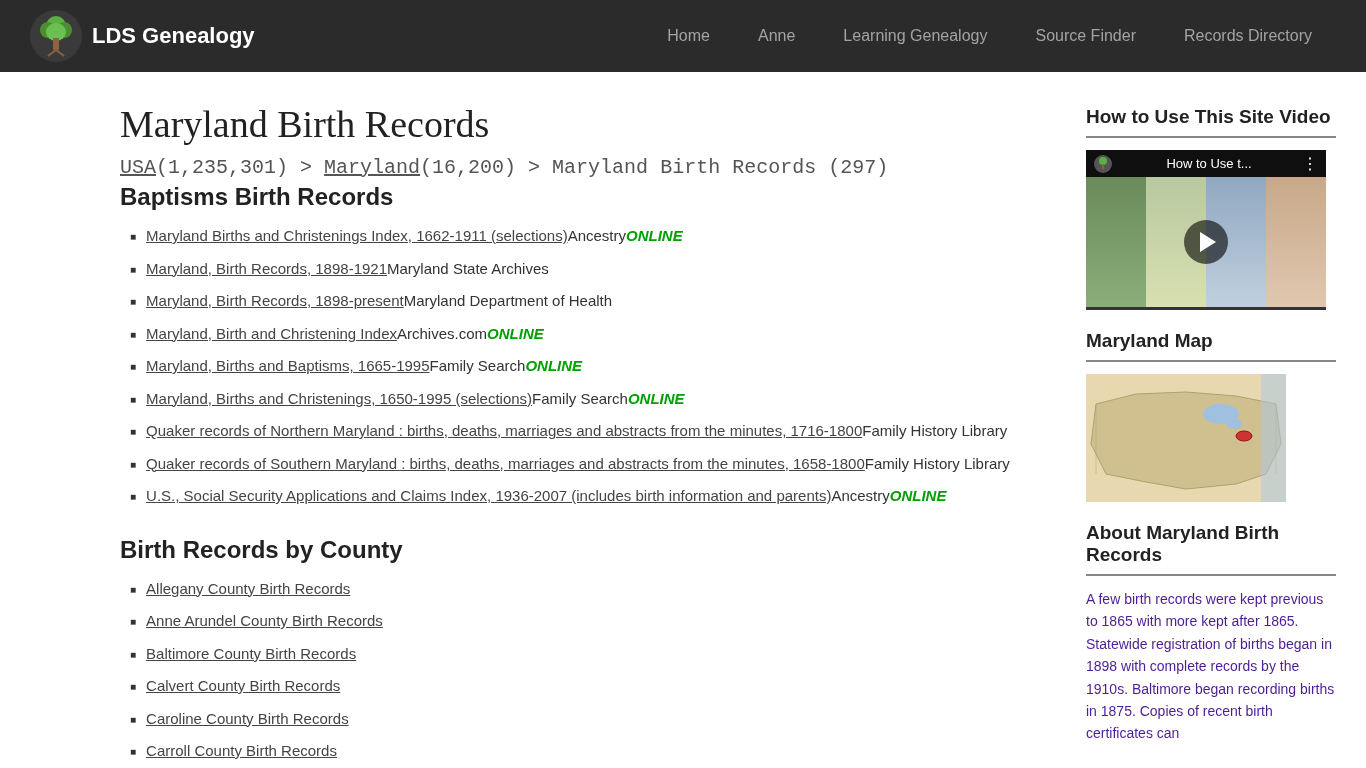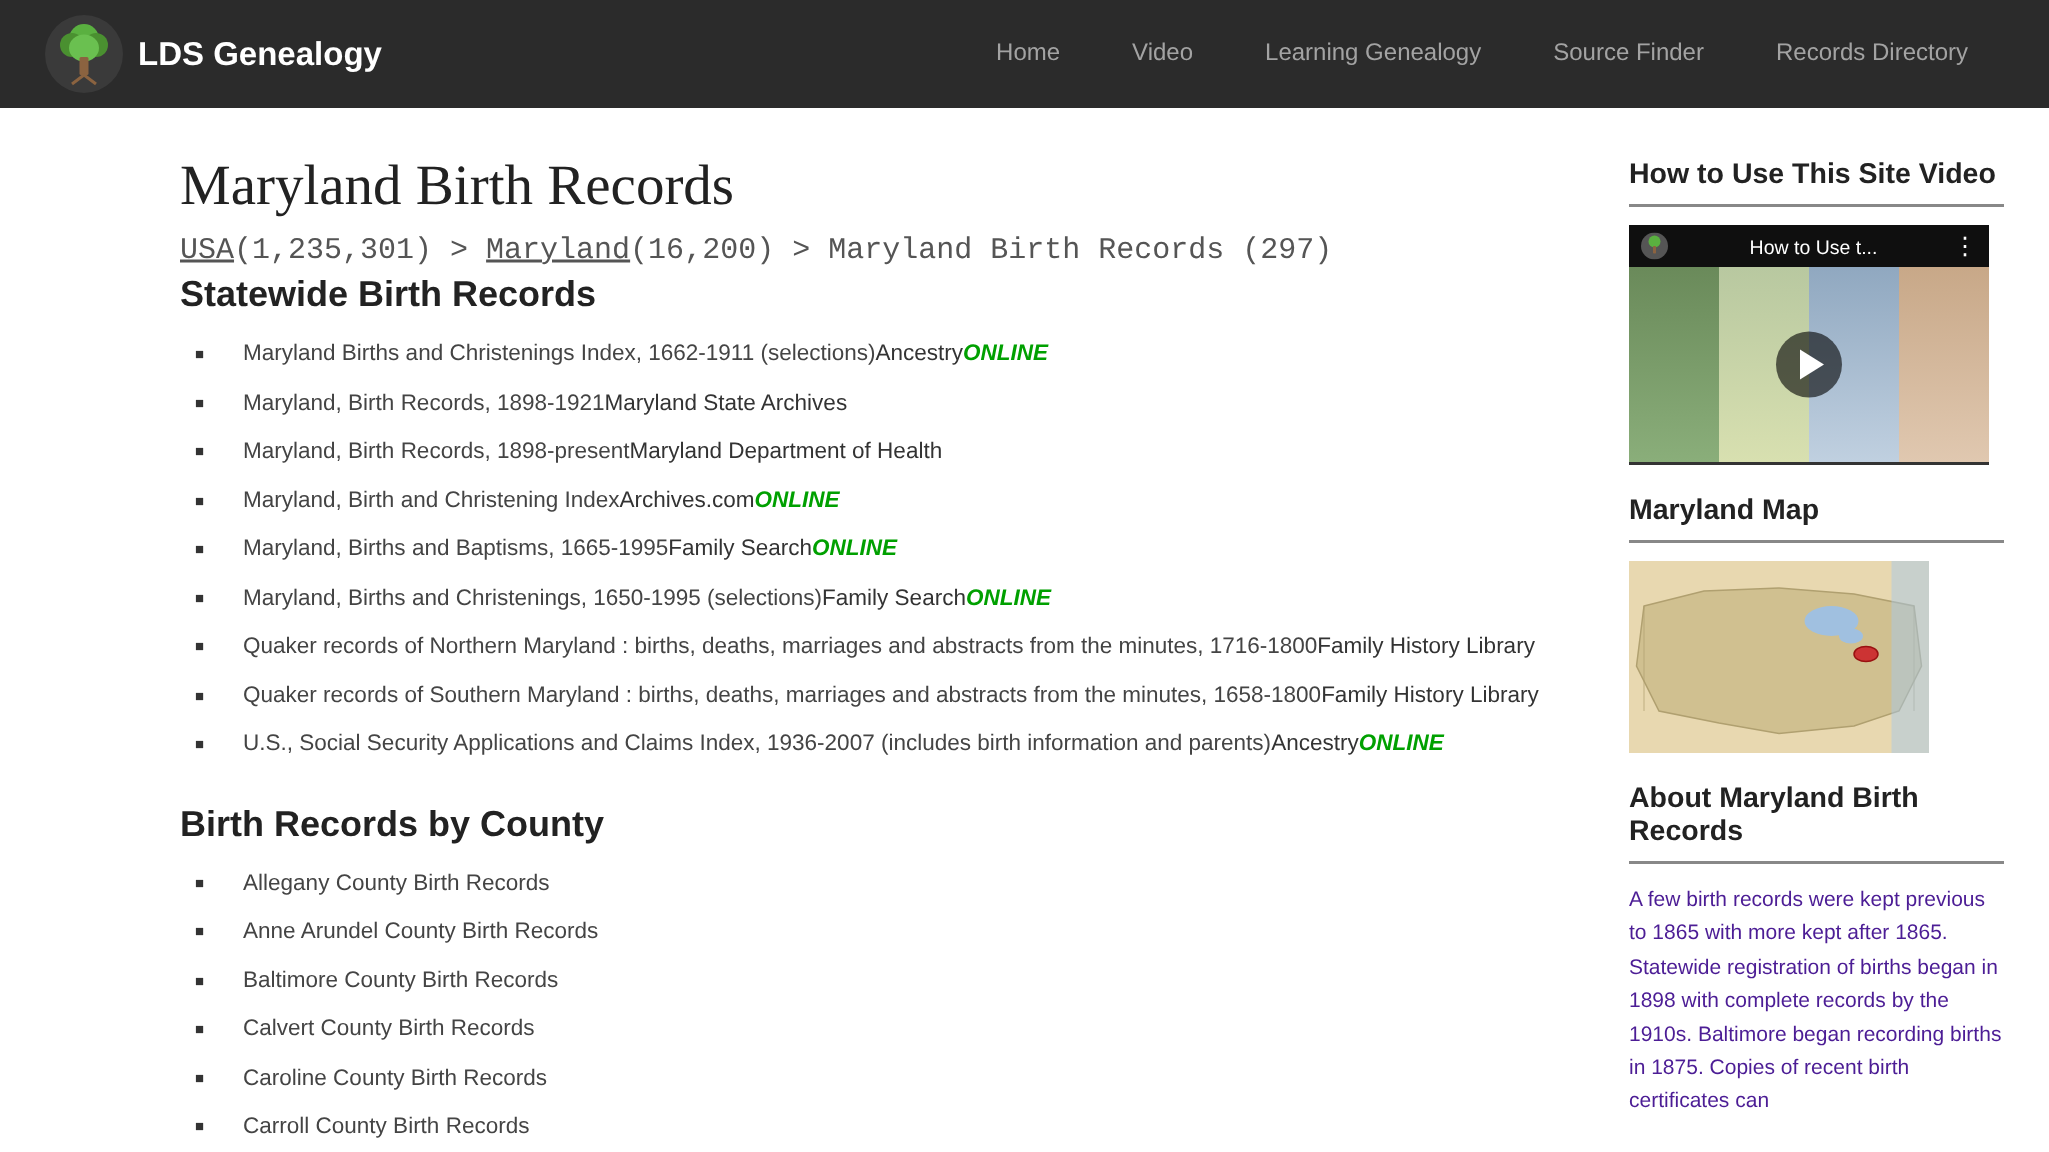--- a/index.html
+++ b/index.html
@@ -98,22 +98,22 @@
     ul.records-list li::before {
       content: '■';
       color: #333;
       font-size: 10px;
       margin-right: 10px;
       margin-top: 4px;
       flex-shrink: 0;
     }
     .record-link {
       color: #444;
+      text-decoration: underline;
       cursor: pointer;
-      margin-left: 16px;
     }
     .record-source {
       color: #333;
     }
     .online-badge {
       color: #00a000;
       font-style: italic;
       font-weight: bold;
       font-size: 15px;
     }
@@ -244,36 +244,36 @@
 
       <rect x="23" y="28" width="6" height="12" fill="#8B6340" rx="1"></rect>
 
       <line x1="26" y1="40" x2="18" y2="46" stroke="#8B6340" stroke-width="2"></line>
       <line x1="26" y1="40" x2="34" y2="46" stroke="#8B6340" stroke-width="2"></line>
     </svg>
     <span id="logo-text">LDS Genealogy</span>
   </div>
   <nav id="nav">
     <a class="nav-item">Home</a>
-    <a class="nav-item">Video</a>
+    <a class="nav-item">Anne</a>
     <a class="nav-item">Learning Genealogy</a>
     <a class="nav-item">Source Finder</a>
     <a class="nav-item">Records Directory</a>
   </nav>
 </div>
 
 <div id="page-wrapper">
 
   <div id="main-content">
     <h1 id="page-title">Maryland Birth Records</h1>
     <div id="breadcrumb">
       <a>USA</a><span>(1,235,301)</span><span> &gt; </span><a>Maryland</a><span>(16,200)</span><span> &gt; </span><span>Maryland Birth Records (297)</span>
     </div>
 
-    <h2 class="section-heading">Statewide Birth Records</h2>
+    <h2 class="section-heading">Baptisms Birth Records</h2>
     <ul class="records-list" id="statewide-list">
         <li>
           <span class="record-link">Maryland Births and Christenings Index, 1662-1911 (selections)</span>
           <span class="record-source"> Ancestry</span>
           <span class="online-badge"> ONLINE</span>
         </li>
         <li>
           <span class="record-link">Maryland, Birth Records, 1898-1921</span>
           <span class="record-source"> Maryland State Archives</span>
         </li>

